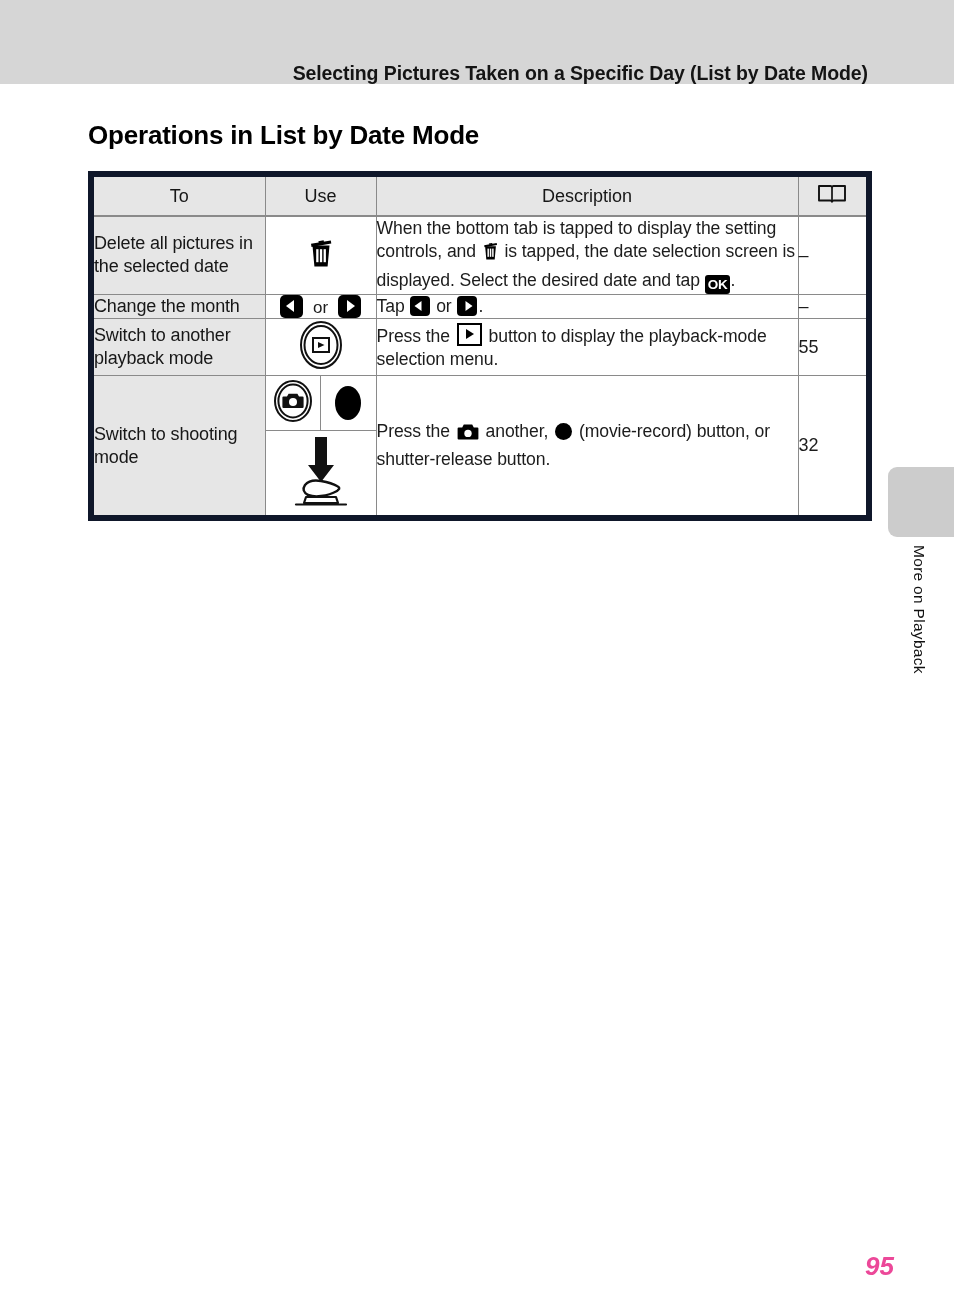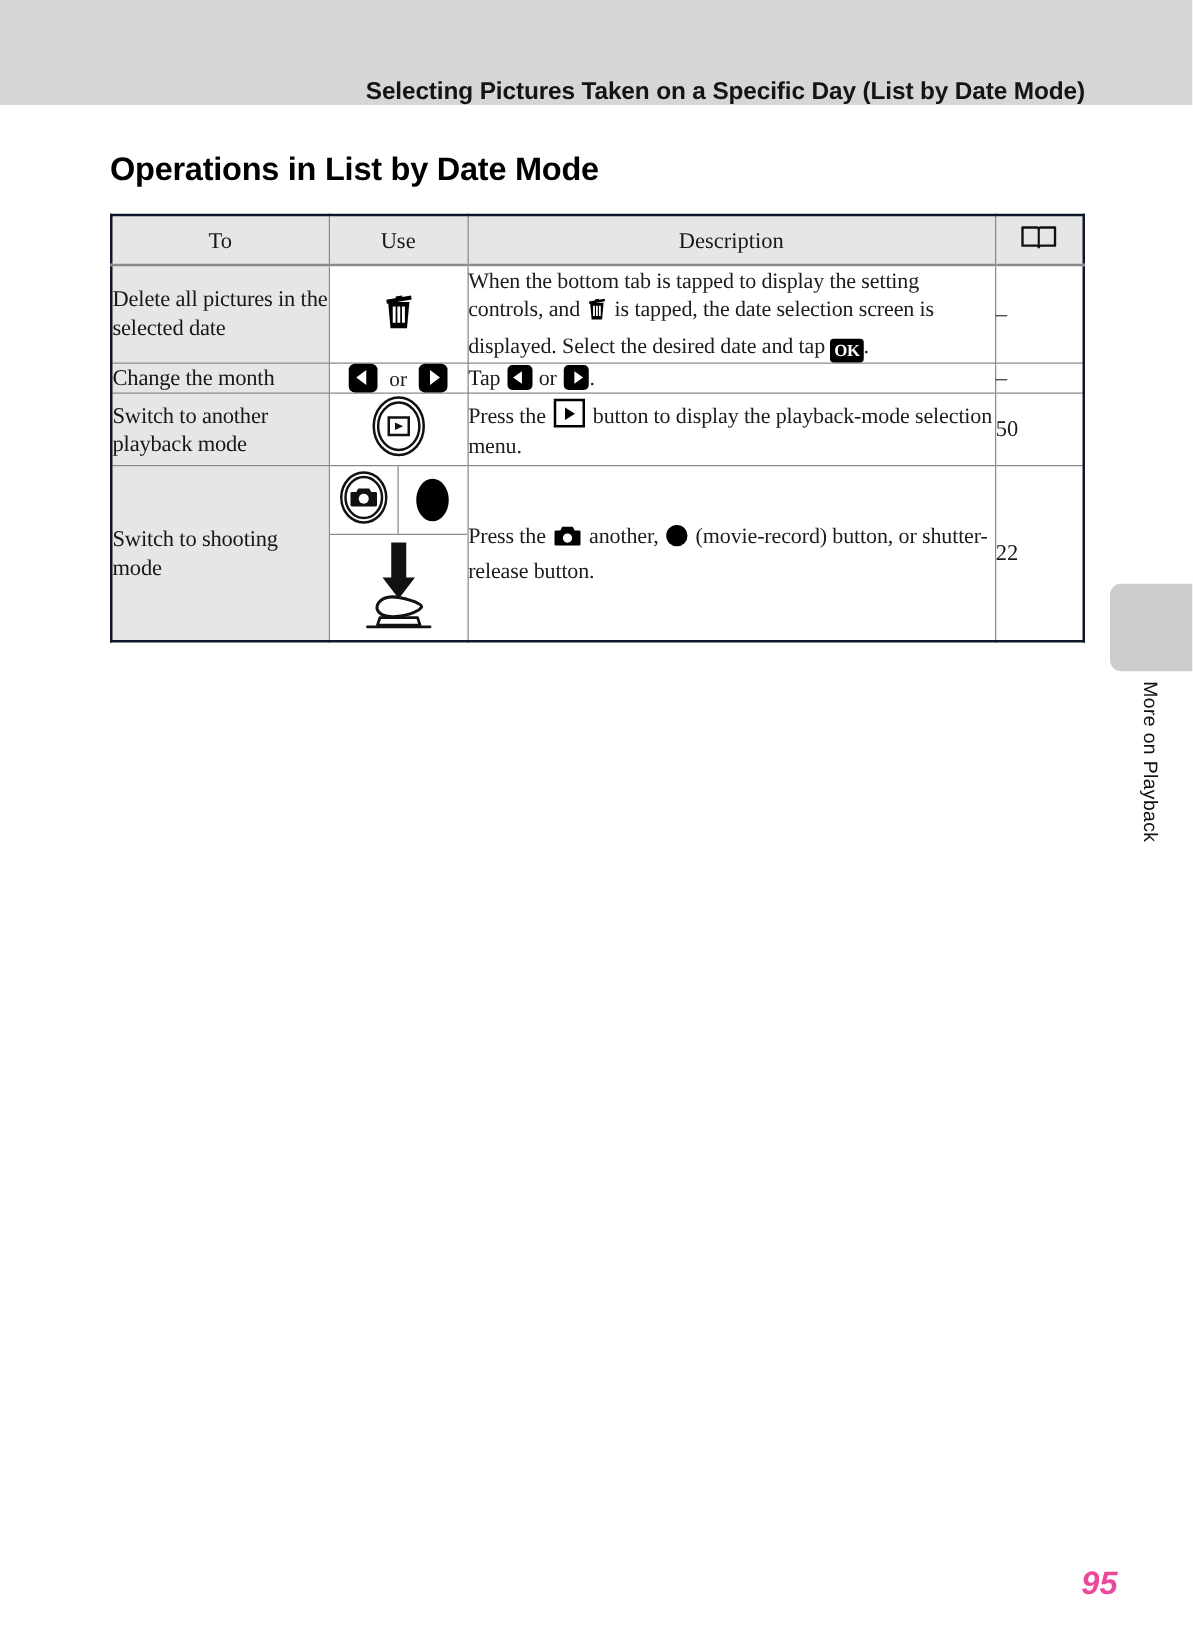--- a/index.html
+++ b/index.html
@@ -66,22 +66,21 @@
     width: 778px;
     table-layout: fixed;
   }
   table.ops td, table.ops th {
     border: 1px solid #8a8a8a;
     padding: 0;
     vertical-align: middle;
     font-weight: normal;
   }
   table.ops {
-    border: 2px solid #0f172a;
-    font-family: Liberation Serif, serif;
+    border: 6px solid #0f172a;
   }
   .col-to    { width: 174px; }
   .col-use   { width: 111px; }
   .col-desc  { width: 422px; }
   .col-ref   { width: 71px; }
 
   thead th {
     background: #e6e6e6;
     height: 38px;
     text-align: center;
@@ -366,21 +365,21 @@
               <ellipse cx="23" cy="26" rx="20" ry="23" fill="none" stroke="#111" stroke-width="2"></ellipse>
               <ellipse cx="23" cy="26" rx="16.5" ry="19" fill="none" stroke="#111" stroke-width="2"></ellipse>
               <rect x="15" y="19" width="16" height="14" fill="none" stroke="#111" stroke-width="2"></rect>
               <path d="M20 23 L26.5 26 L20 29 Z" fill="#111"></path>
             </svg>
           </span>
         </td>
         <td class="cell-desc">
           <span>Press the </span><span class="play-box"></span><span> button to display the playback-mode selection menu.</span>
         </td>
-        <td class="cell-ref">50</td>
+        <td class="cell-ref">55</td>
       </tr>
 
       <tr>
         <td class="cell-to">Switch to shooting mode</td>
         <td class="cell-use" style="padding:0">
           <div class="split-wrap">
             <div class="split-top">
               <div class="split-top-left">
                 <span class="ico mode-ring">
                   <svg width="42" height="46" viewBox="0 0 42 46">
@@ -412,21 +411,21 @@
           </div>
         </td>
         <td class="cell-desc">
           <span>Press the </span><span class="cam-inline">
             <svg width="22" height="18" viewBox="0 0 22 18">
               <path d="M1.6 4.4 L5.2 4.4 L6.8 1.4 L15.2 1.4 L16.8 4.4 L20.4 4.4 Q21.4 4.4 21.4 5.4 L21.4 15.4 Q21.4 16.4 20.4 16.4 L1.6 16.4 Q0.6 16.4 0.6 15.4 L0.6 5.4 Q0.6 4.4 1.6 4.4 Z" fill="#000"></path>
               <circle cx="11" cy="10.4" r="3.7" fill="#fff"></circle>
             </svg>
           </span><span> another, </span><span class="rec-dot"></span><span> (movie-record) button, or shutter-release button.</span>
         </td>
-        <td class="cell-ref">22</td>
+        <td class="cell-ref">32</td>
       </tr>
 
     </tbody>
   </table>
 </div>
 
 <div class="side-tab"></div>
 <div class="side-tab-label">More on Playback</div>
 
 <div class="page-number">95</div>

